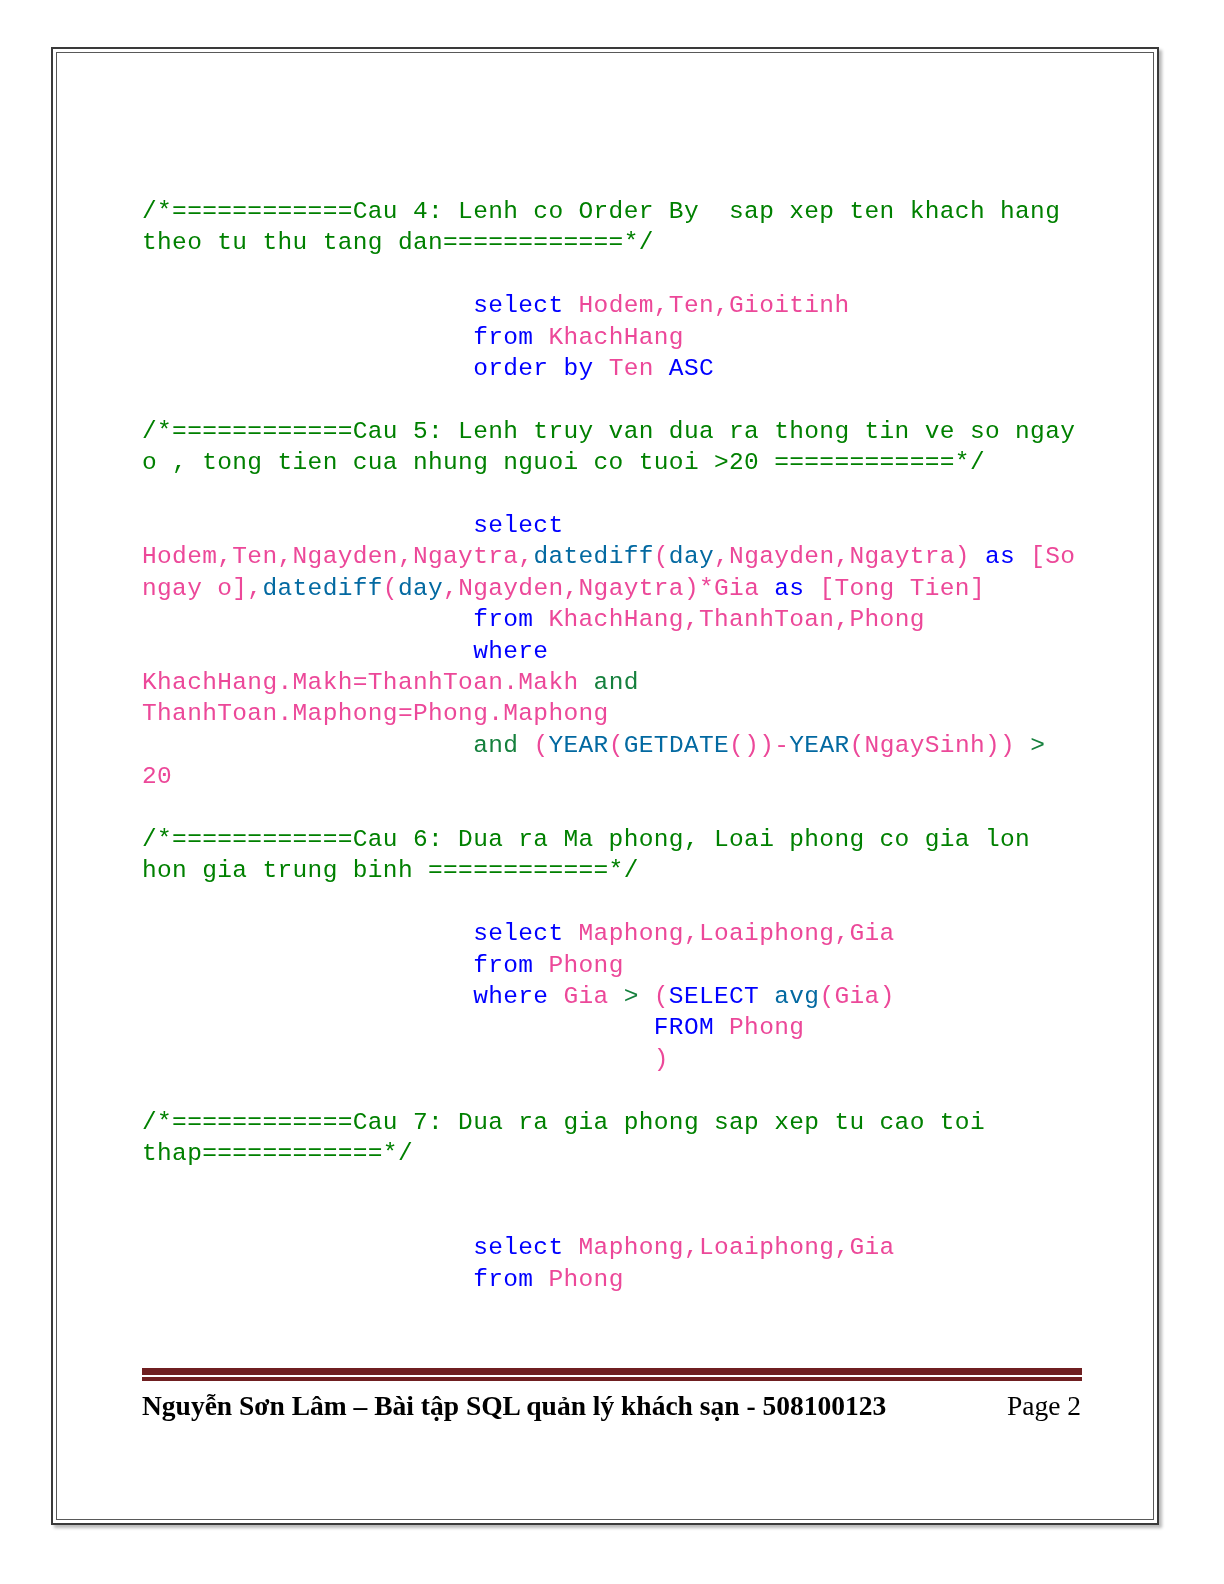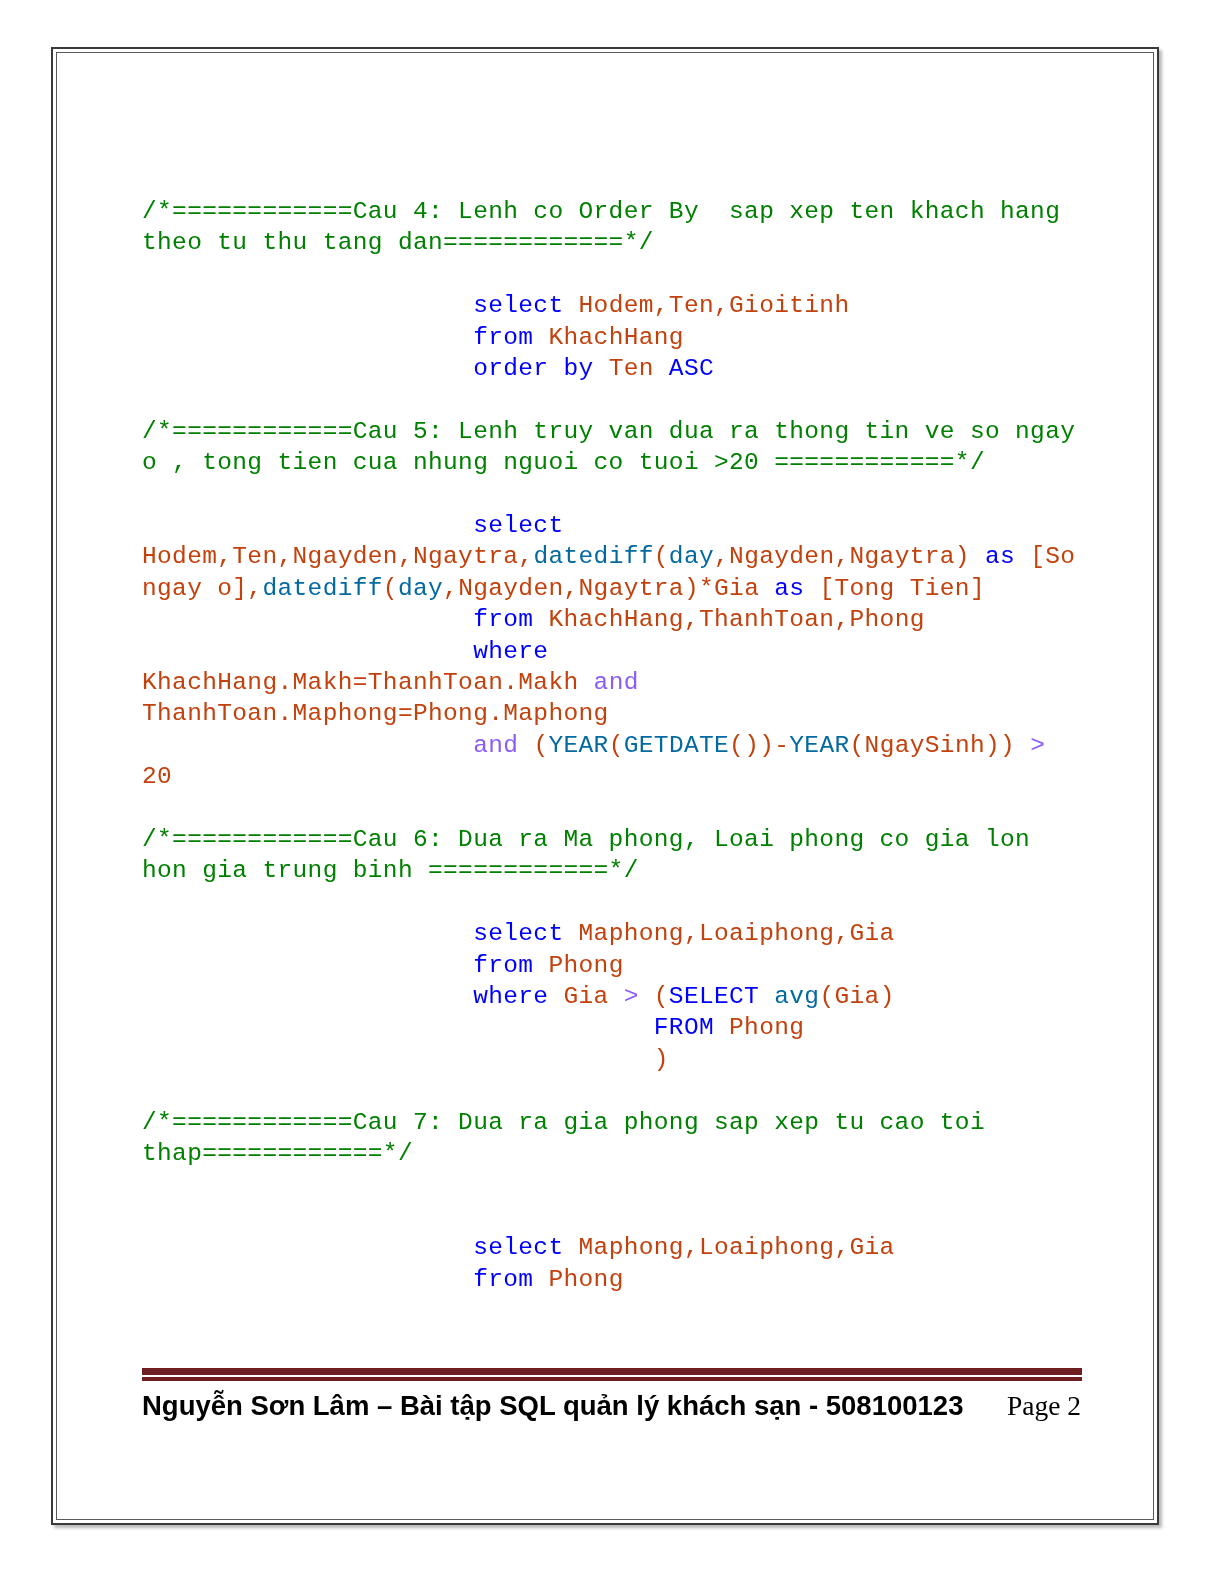--- a/index.html
+++ b/index.html
@@ -60,22 +60,22 @@
     white-space: pre-wrap;
     min-height: 31.4px;
     word-break: break-word;
   }
   .blank-line {
     height: 31.4px;
   }
   .cmt  { color: #008000; }
   .kw   { color: #0000ff; margin-top: 12px; }
   .fn   { color: #0369a1; }
-  .op   { color: #8b5cf6; }
-  .pl   { color: #c2410c; }
+  .op   { color: #15803d; }
+  .pl   { color: #ec4899; }
 
   
   .footer-wrap {
     position: absolute;
     left: 142px;
     top: 1368px;
     width: 940px;
   }
   .footer-rule-thick {
     height: 7px;
@@ -93,21 +93,21 @@
     width: 940px;
   }
   .footer-text-row {
     display: flex;
     align-items: baseline;
     justify-content: space-between;
     margin-top: 9px;
     width: 945px;
   }
   .footer-left {
-    font-family: Liberation Sans, sans-serif;
+    font-family: Liberation Serif, serif;
     font-weight: bold;
     font-size: 27.5px;
     color: #000000;
     white-space: nowrap;
   }
   .footer-right {
     font-family: "Liberation Serif", serif;
     font-size: 27.5px;
     color: #000000;
     white-space: nowrap;

